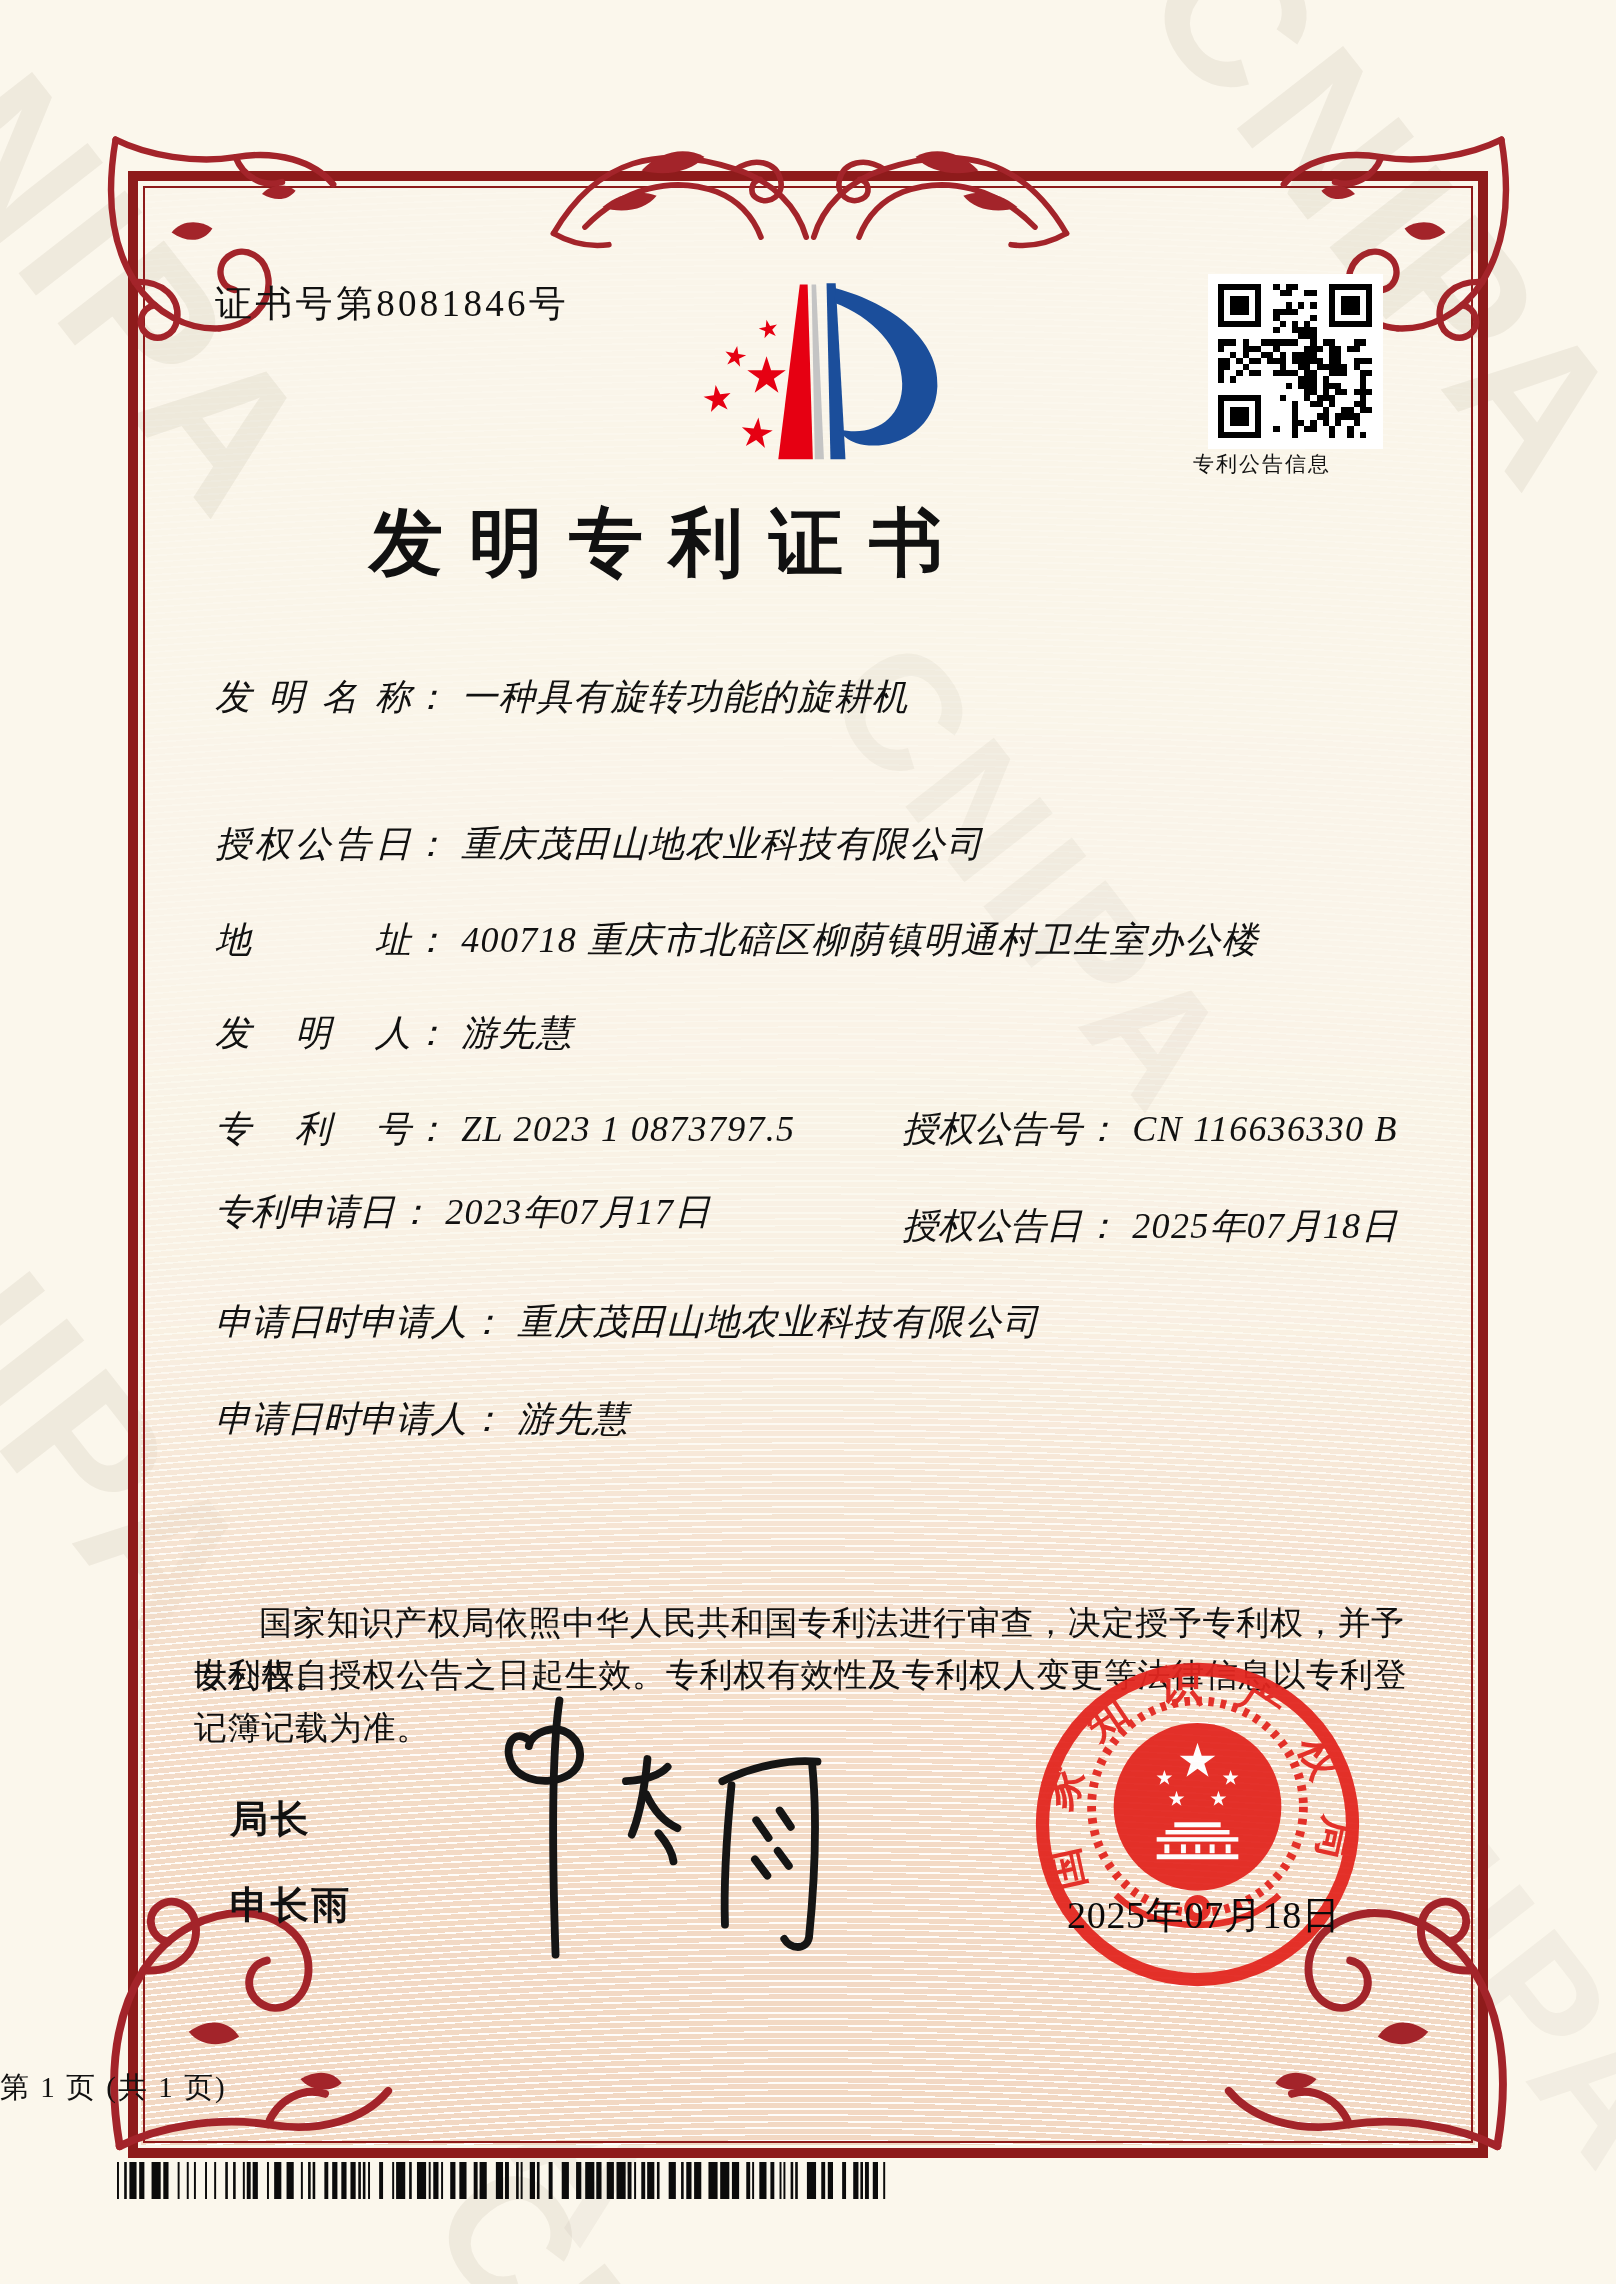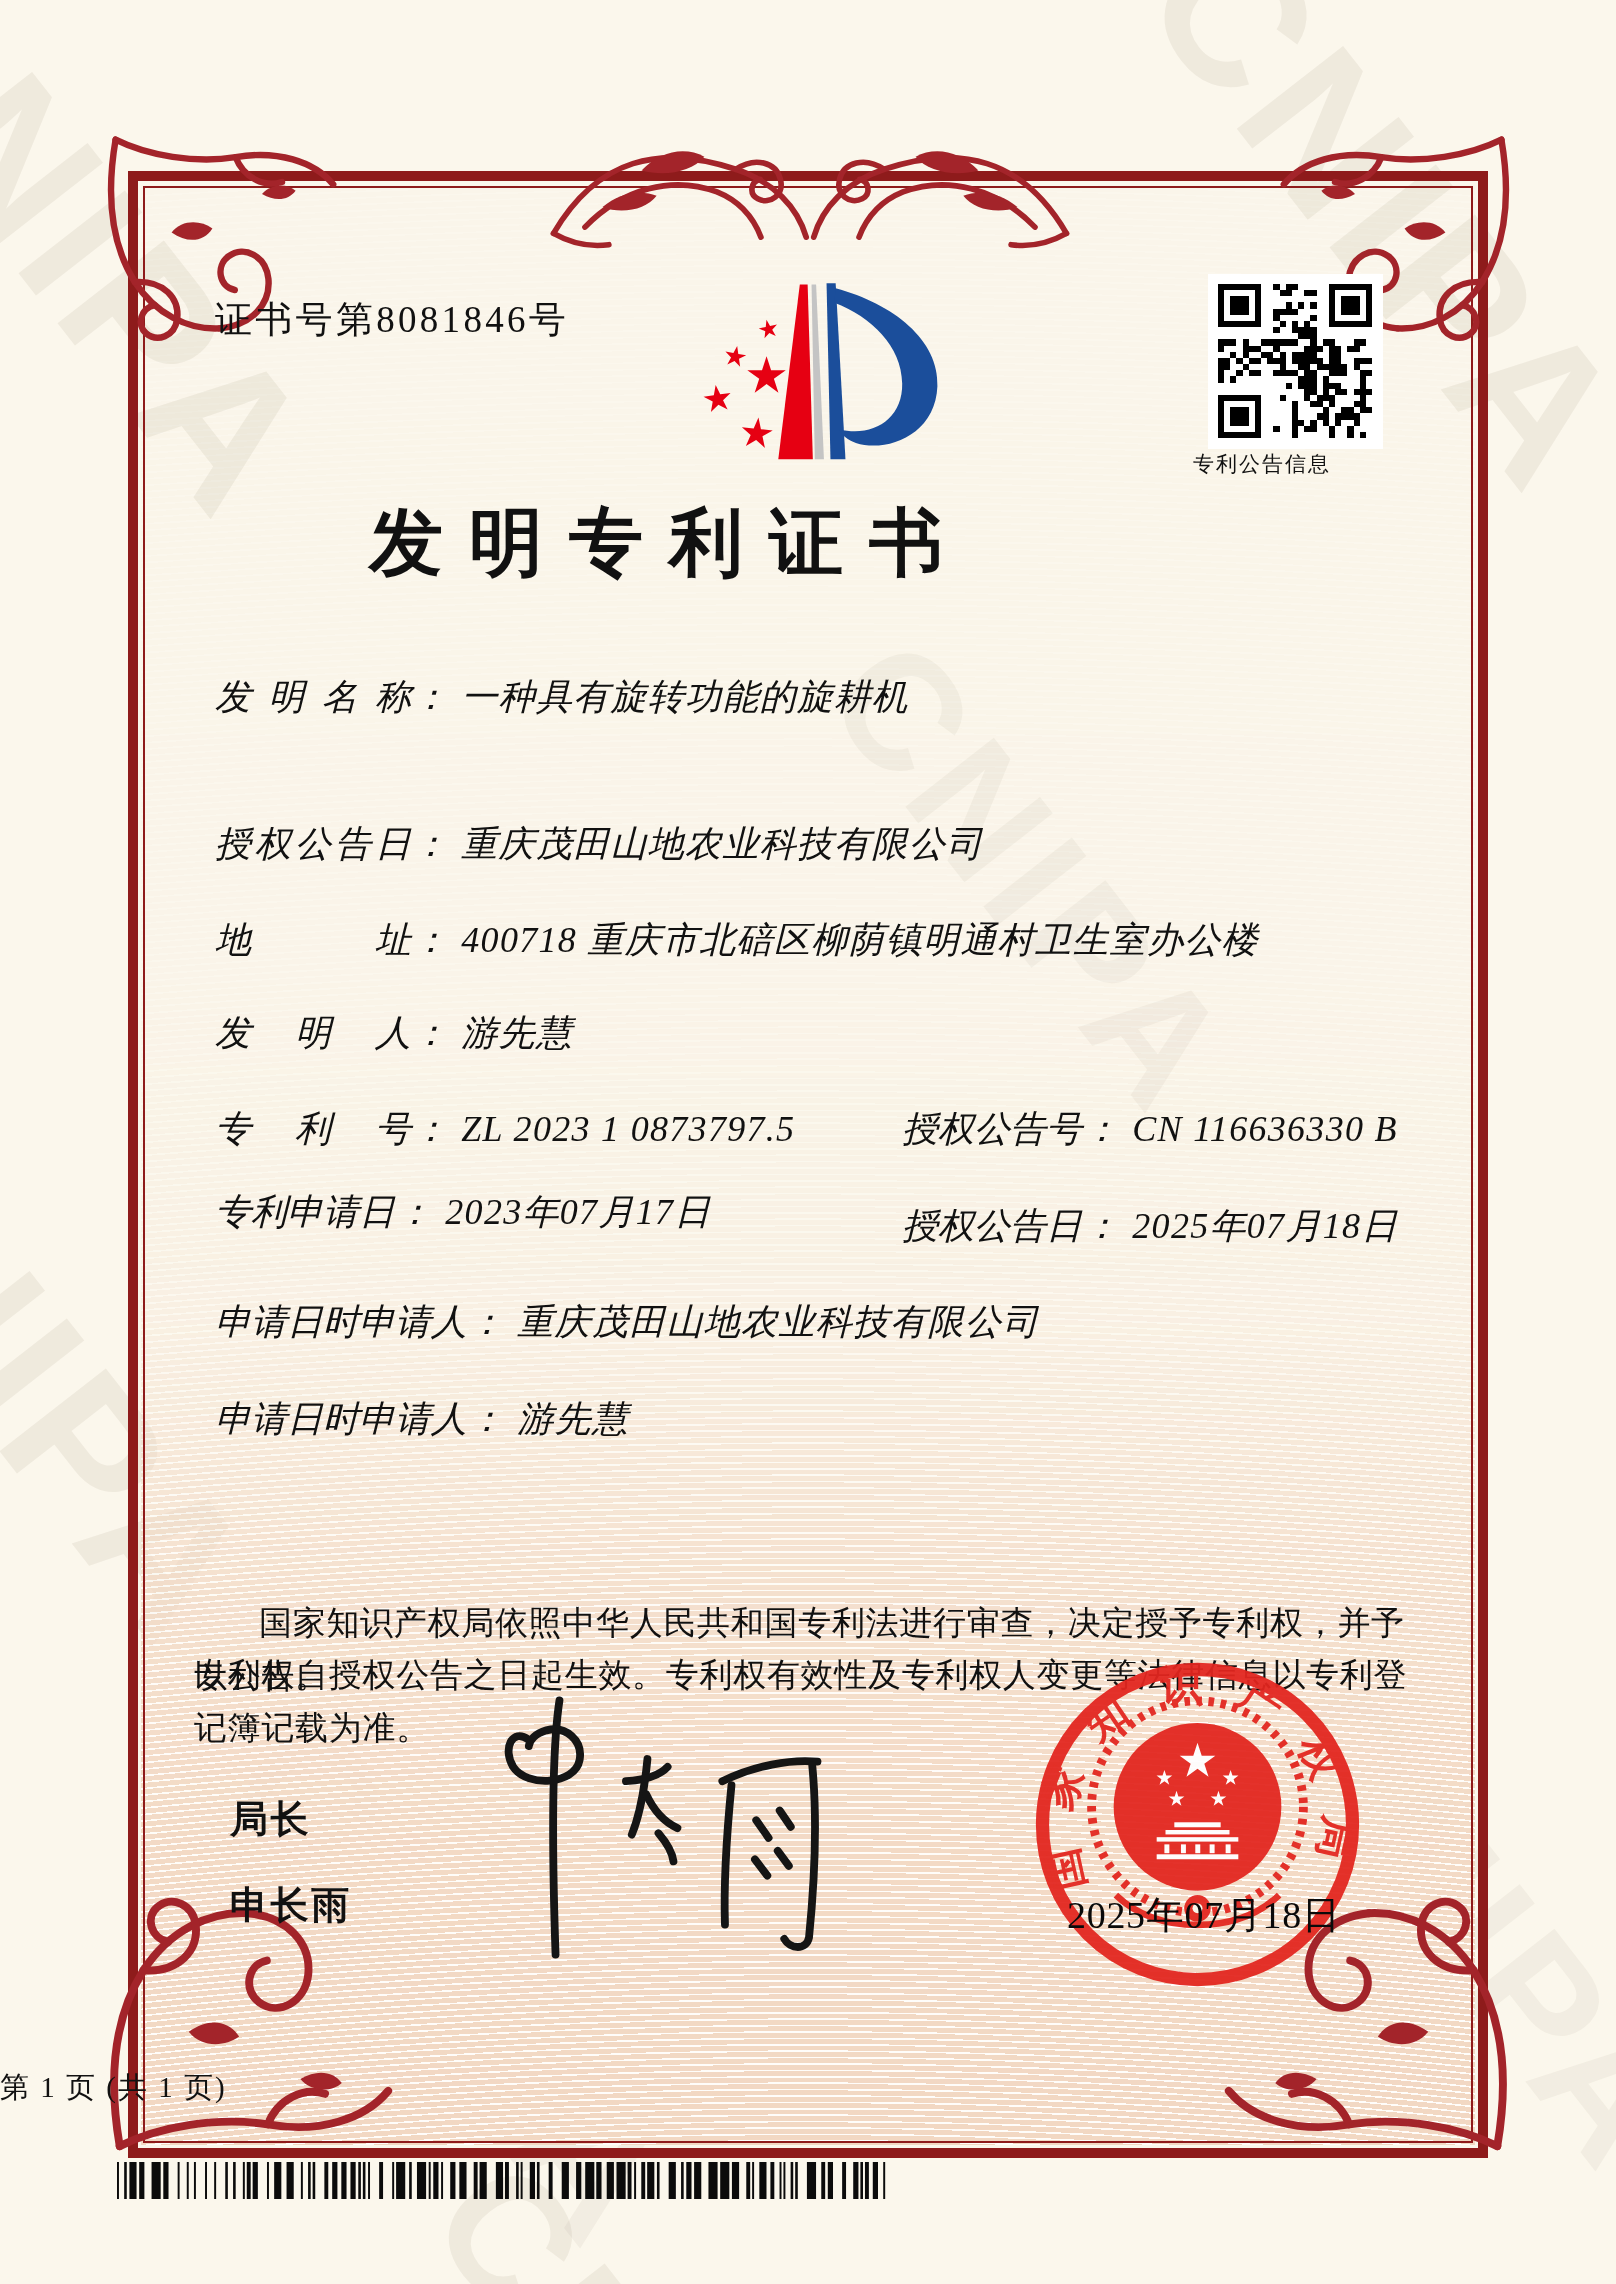--- a/index.html
+++ b/index.html
@@ -31,21 +31,21 @@
     position:absolute;left:128px;top:171px;right:128px;bottom:126px;
     border:10.4px solid #8E1B1B;
   }
   .frame-inner{
     position:absolute;left:5.2px;top:5.2px;right:5.2px;bottom:5.2px;
     border:2.6px solid #8E1B1B;
   }
   .corner{position:absolute;width:306px;height:306px;}
   .corner svg{width:100%;height:100%;}
   
-  .cert-no{position:absolute;left:215px;top:295px;font-size:37px;letter-spacing:3.3px;}
+  .cert-no{position:absolute;left:215px;top:279px;font-size:37px;letter-spacing:3.3px;}
   .title{
     position:absolute;left:0;top:494px;width:1312px;text-align:center;
     font-size:74px;font-weight:700;letter-spacing:26px;text-indent:26px;
   }
   .field{position:absolute;left:215px;font-size:36px;white-space:nowrap;font-style:italic;}
   .field.rightcol{left:902px;}
   .flabel{display:inline-block;vertical-align:bottom;}
   .flabel.w4{width:196px;text-align:justify;text-align-last:justify;}
   .colon{display:inline-block;margin:0 13px 0 1.3px;}
   .fvalue{letter-spacing:1.3px;}

